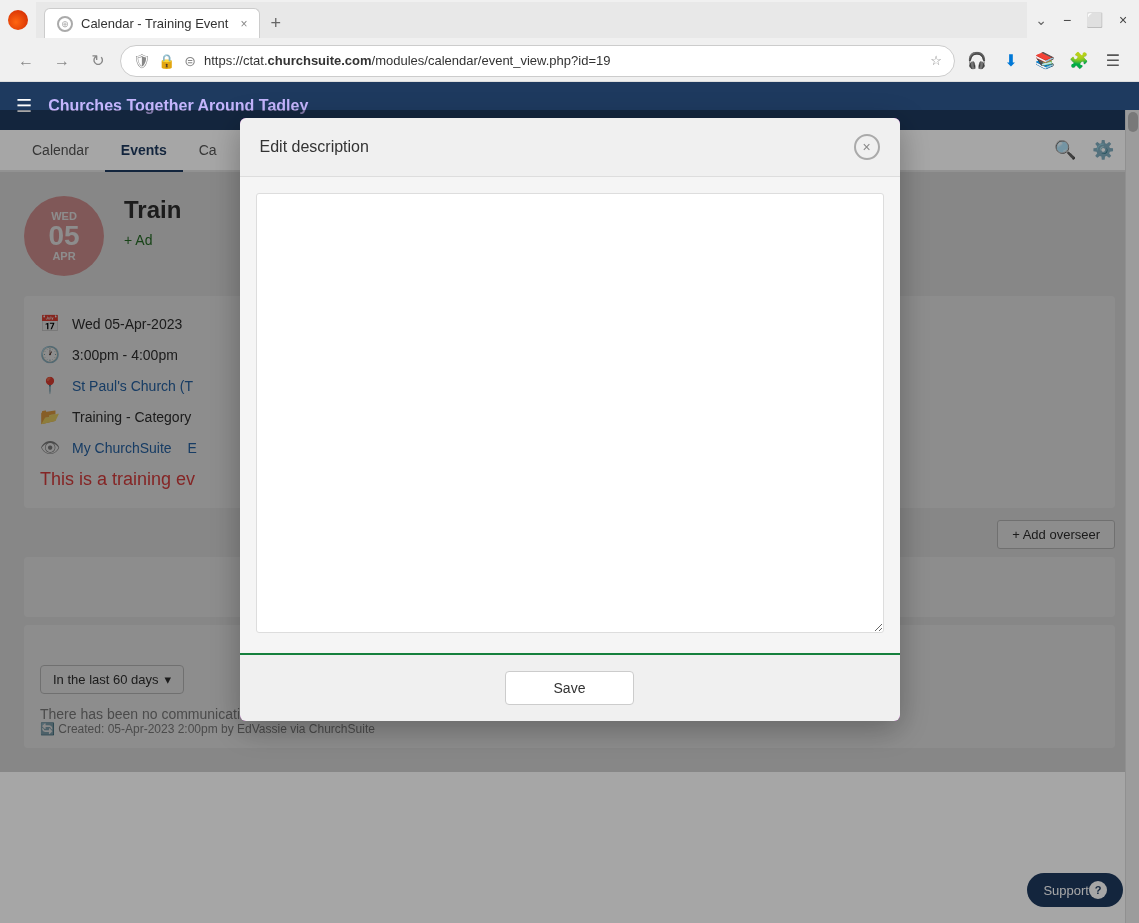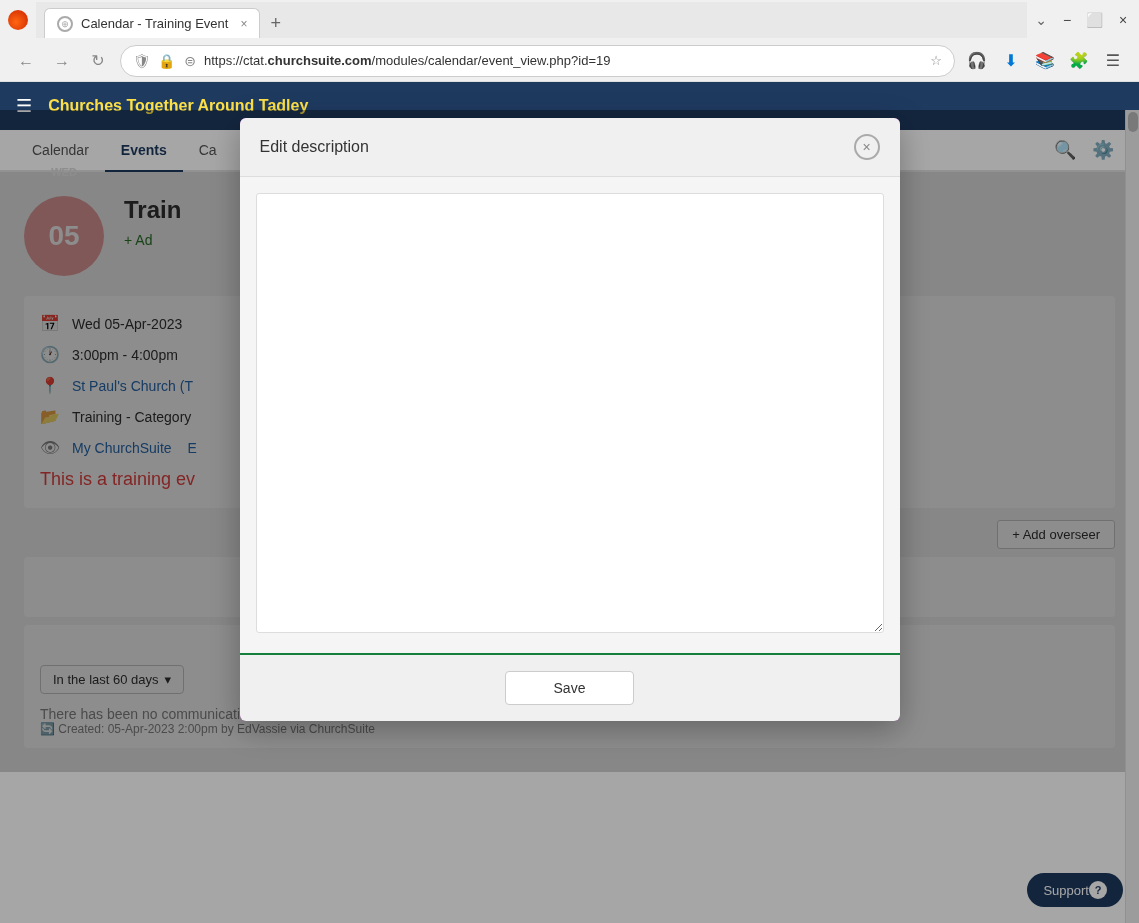--- a/index.html
+++ b/index.html
@@ -16,31 +16,31 @@
     .nav-btn { background: none; border: none; color: #888; font-size: 16px; cursor: pointer; width: 28px; height: 28px; display: flex; align-items: center; justify-content: center; border-radius: 4px; }
     .address-bar { flex: 1; display: flex; align-items: center; background: #fff; border: 1px solid #ccc; border-radius: 20px; height: 32px; padding: 0 12px; gap: 8px; font-size: 13px; color: #333; }
     .address-bar-icon { color: #888; font-size: 14px; }
     .address-text { flex: 1; color: #333; }
     .nav-actions { display: flex; gap: 6px; }
     .nav-action-btn { background: none; border: none; color: #555; font-size: 16px; cursor: pointer; width: 28px; height: 28px; display: flex; align-items: center; justify-content: center; }
 
     
     .app-header { background: #1e3a5f; display: flex; align-items: center; height: 48px; padding: 0 16px; gap: 16px; }
     .hamburger { color: #fff; font-size: 18px; cursor: pointer; }
-    .app-title { color: #fde047; font-size: 16px; font-weight: 600; }
+    .app-title { color: #c4b5fd; font-size: 16px; font-weight: 600; }
     .app-nav { background: #fff; display: flex; align-items: center; border-bottom: 2px solid #e0e0e0; padding: 0 16px; }
     .nav-item { padding: 12px 16px; font-size: 14px; color: #555; cursor: pointer; border-bottom: 2px solid transparent; margin-bottom: -2px; }
     .nav-item.active { color: #1e3a5f; border-bottom-color: #1e3a5f; font-weight: 600; }
     .nav-search { margin-left: auto; font-size: 18px; color: #555; cursor: pointer; padding: 8px; }
     .nav-gear { font-size: 18px; color: #555; cursor: pointer; padding: 8px; }
 
     
     .page-content { background: #f5f5f5; min-height: 600px; padding: 24px; position: relative; }
     .event-header { display: flex; align-items: flex-start; gap: 20px; margin-bottom: 20px; }
-    .event-date-badge { background: #e8a0a0; border-radius: 50%; width: 80px; height: 80px; display: flex; flex-direction: column; align-items: center; justify-content: center; color: #fff; flex-shrink: 0; gap: 44px; }
+    .event-date-badge { background: #e8a0a0; border-radius: 50%; width: 80px; height: 80px; display: flex; flex-direction: column; align-items: center; justify-content: center; color: #fff; flex-shrink: 0; }
     .event-date-badge .day-name { font-size: 11px; font-weight: 600; }
     .event-date-badge .day-num { font-size: 28px; font-weight: 700; line-height: 1; }
     .event-date-badge .month { font-size: 11px; font-weight: 600; }
     .event-title { font-size: 24px; font-weight: 600; color: #333; }
     .add-btn { display: inline-flex; align-items: center; gap: 4px; color: #2a7a2a; font-size: 14px; cursor: pointer; border: none; background: none; margin-top: 8px; }
     .detail-row { display: flex; align-items: center; gap: 12px; padding: 6px 0; font-size: 14px; color: #333; }
     .detail-icon { color: #888; font-size: 16px; width: 20px; text-align: center; }
     .detail-link { color: #2a6db5; text-decoration: none; }
 
     .add-overseer-btn { border: 1px solid #ccc; background: #fff; padding: 6px 14px; font-size: 13px; color: #333; cursor: pointer; border-radius: 3px; display: flex; align-items: center; gap: 4px; }

